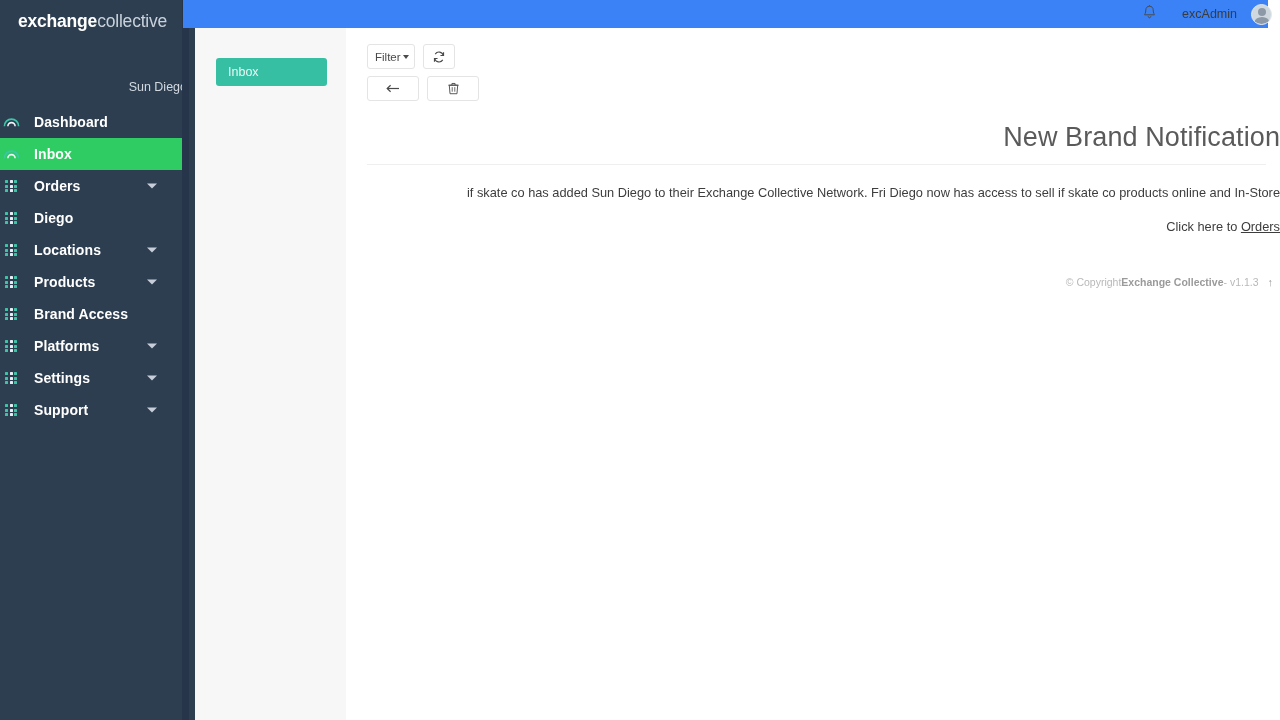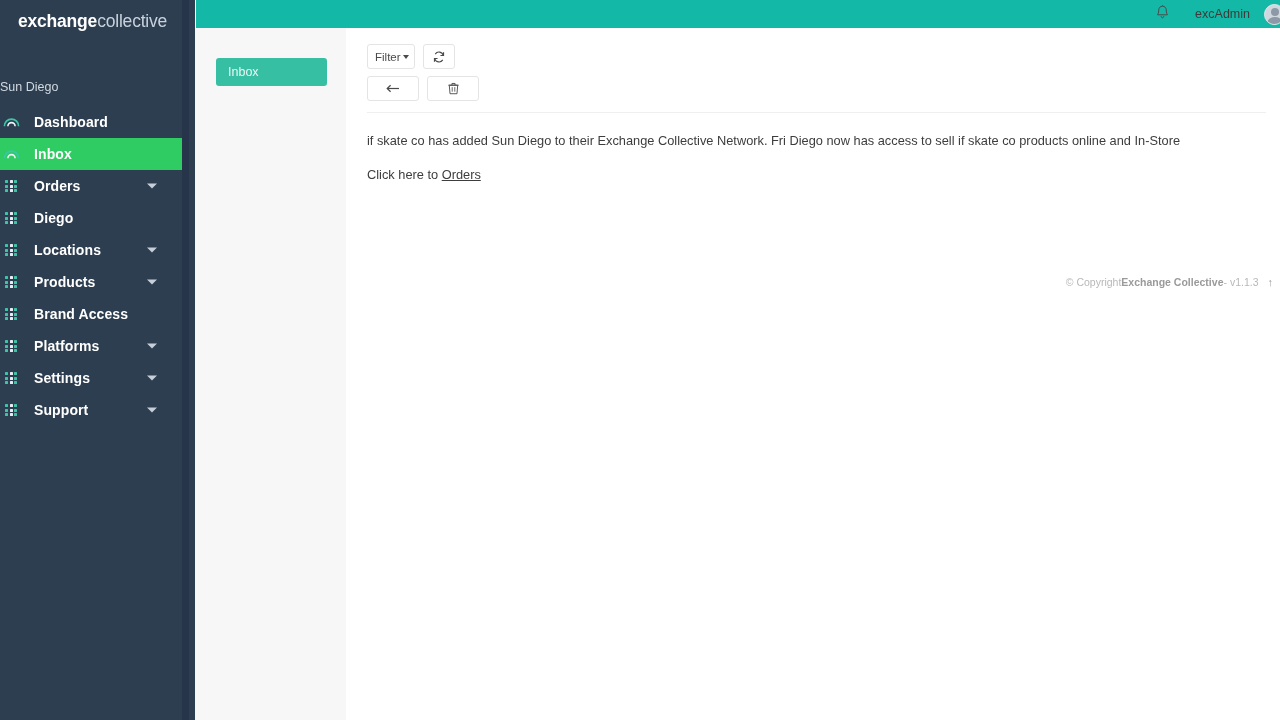--- a/index.html
+++ b/index.html
@@ -2,21 +2,21 @@
 <html><head>
 <meta charset="utf-8">
 <style>
   * { box-sizing: border-box; margin: 0; padding: 0; }
   html, body {
     width: 1280px; height: 720px;
     background: #ffffff;
     font-family: "Liberation Sans", sans-serif;
     overflow: hidden;
   }
-  .app { position: relative; width: 1280px; height: 622px; }
+  .app { position: relative; width: 1280px; height: 622px; text-align: right; }
 
   
   .sidebar {
     position: absolute; left: 0; top: 0;
     width: 195px; height: 720px;
     background: #2d3e50;
     overflow: hidden;
   }
   .sidebar-scroll-track {
     position: absolute; right: 6px; top: 0;
@@ -63,23 +63,23 @@
     border-left: 5px solid transparent;
     border-right: 5px solid transparent;
     border-top: 5px solid #c6cfd9;
   }
   .dot-grid { display: grid; grid-template-columns: repeat(3, 3px); grid-gap: 1.5px; }
   .dot-grid i { display: block; width: 3px; height: 3px; background: #3ec5a8; border-radius: 0.5px; }
   .dot-grid i.pale { background: #e8eef3; }
 
   
   .topbar {
-    position: absolute; left: 196px; top: 0;
+    position: absolute; left: 183px; top: 0;
     width: 1085px; height: 28px;
-    background: #14b8a6;
+    background: #3b82f6;
     display: flex; align-items: center; justify-content: flex-end;
     padding-right: 0px;
   }
   .bell { margin-right: 26px; cursor: pointer; }
   .user-name { font-size: 12.5px; color: #3b3b3b; margin-right: 14px; cursor: pointer; }
   .avatar {
     width: 21px; height: 21px; border-radius: 50%;
     background: #cfd8df;
     overflow: hidden; position: relative;
     margin-right: -4px; cursor: pointer;
@@ -397,20 +397,21 @@
       <div class="tbtn wide">
         <svg width="11" height="13" viewBox="0 0 12 14">
           <path d="M1.4 3.4h9.2l-.8 9.3H2.2z" fill="none" stroke="#4a4a4a" stroke-width="1"></path>
           <path d="M.4 3.4h11.2" stroke="#4a4a4a" stroke-width="1"></path>
           <path d="M4.3 3.2V1.5h3.4v1.7" fill="none" stroke="#4a4a4a" stroke-width="1"></path>
           <path d="M4.6 5.5v5M7.4 5.5v5" stroke="#4a4a4a" stroke-width="0.9"></path>
         </svg>
       </div>
     </div>
 
+    <div class="msg-title">New Brand Notification</div>
     <div class="divider"></div>
     <div class="msg-body">if skate co has added Sun Diego to their Exchange Collective Network. Fri Diego now has access to sell if skate co products online and In-Store</div>
     <div class="msg-reply">
       <span>Click here to </span><a>Orders</a>
     </div>
 
     <div class="footer">
       <span>© Copyright </span>
       <b>Exchange Collective</b>
       <span> - v1.1.3</span>

